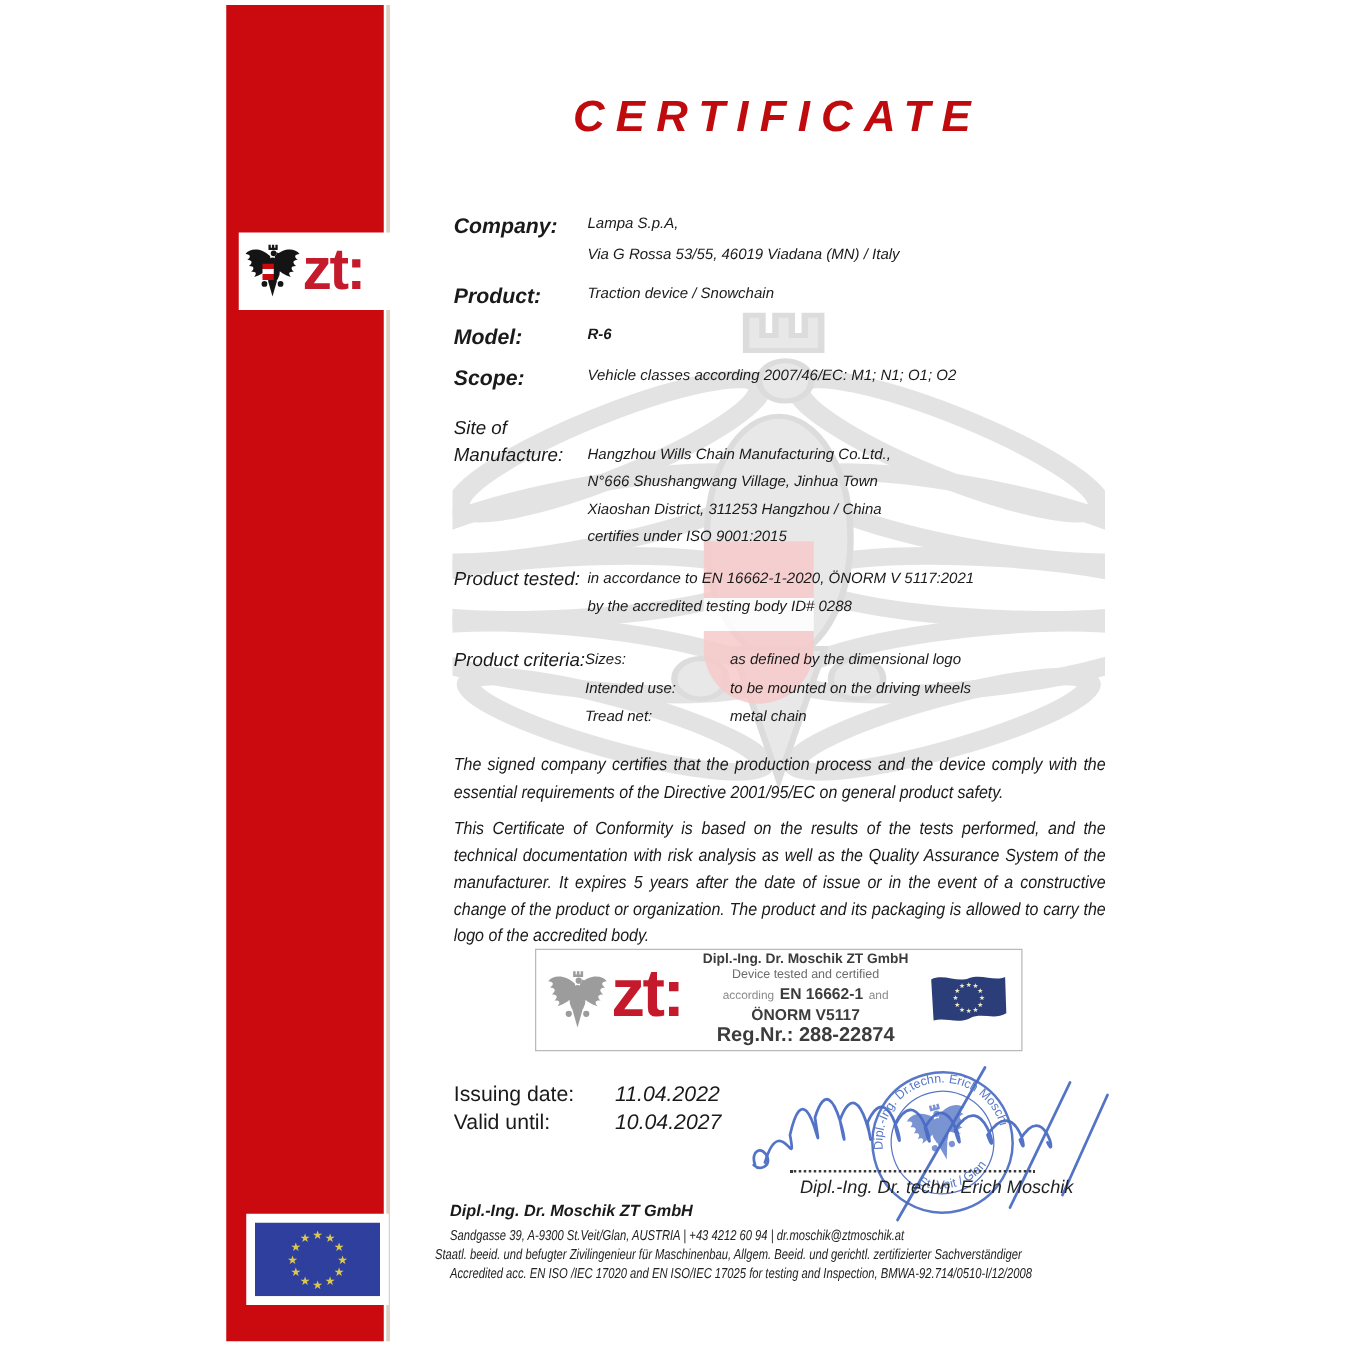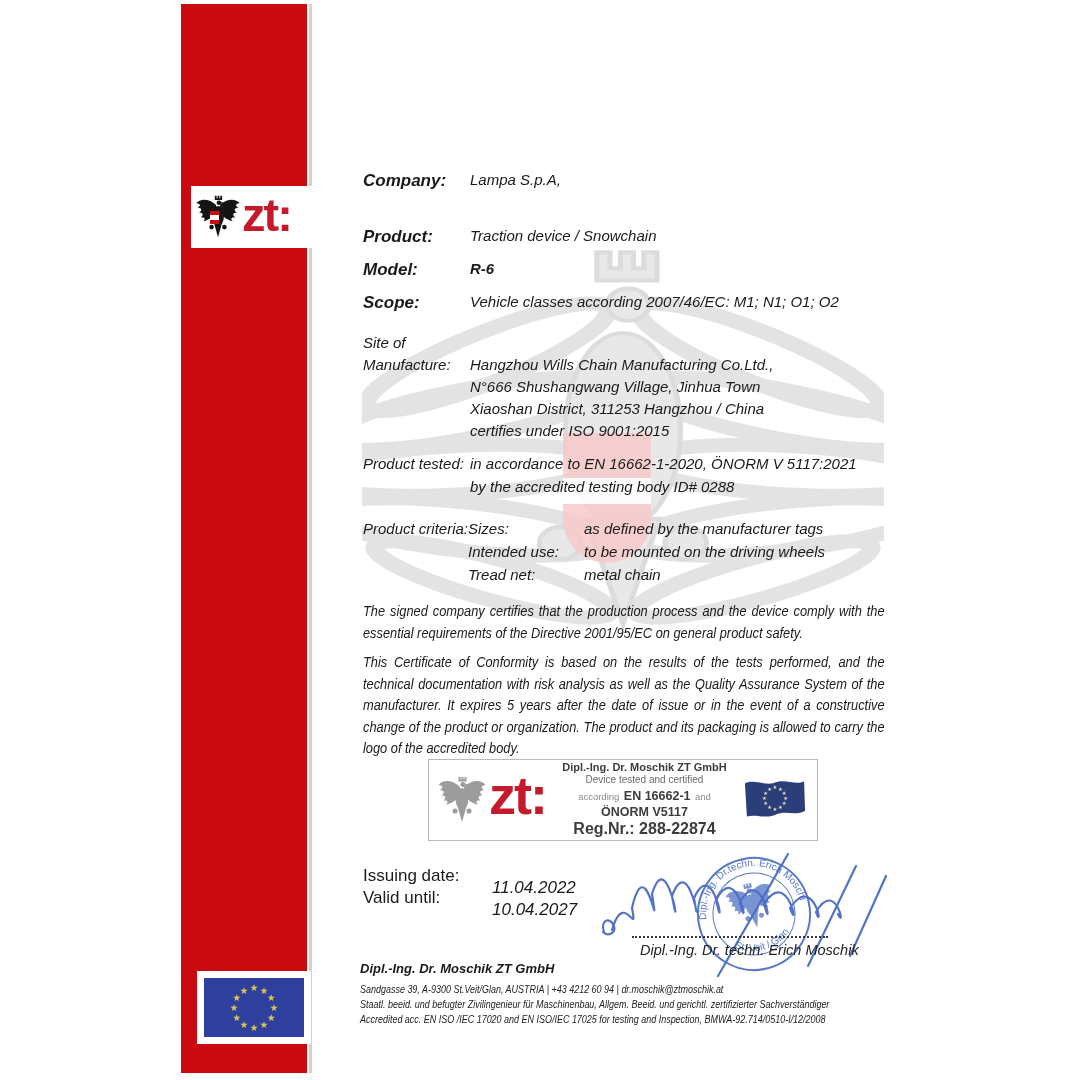--- a/index.html
+++ b/index.html
@@ -30,42 +30,42 @@
 
   
   .title{left:360px;top:74px;width:524px;text-align:center;font-size:35px;font-weight:bold;font-style:italic;
          letter-spacing:9px;color:var(--title_red);z-index:2;}
   .certno{left:360px;top:116px;width:524px;text-align:center;font-size:17px;font-style:italic;z-index:2;}
   .certno b{font-weight:bold;}
 
   
   .lblB{font-size:17px;font-weight:bold;font-style:italic;z-index:2;white-space:nowrap;}
   .lblR{font-size:15px;font-style:italic;z-index:2;white-space:nowrap;}
-  .val{font-size:15px;font-style:italic;z-index:2;white-space:nowrap;}
+  .val{font-size:12px;font-style:italic;z-index:2;white-space:nowrap;}
   .valB{font-weight:bold;}
 
   .para{left:363px;width:570px;font-size:14px;line-height:21.5px;font-style:italic;text-align:justify;
         transform:scaleX(0.915);transform-origin:left top;z-index:2;}
 
   
   .stamp-box{left:428px;top:759px;width:388px;height:80px;background:#fff;border:1px solid #b9b9b9;
              display:flex;align-items:center;z-index:2;}
   .stamp-eagle{width:50px;height:58px;margin-left:8px;flex:none;}
   .stamp-zt{font-size:54px;font-weight:bold;color:var(--zt_red);line-height:1;letter-spacing:-2px;margin:-10px 0 0 2px;flex:none;}
   .stamp-text{flex:1;text-align:center;line-height:1.18;color:#3c3c3c;margin:0 4px;}
   .st-org{font-size:11px;font-weight:bold;}
   .st-dev{font-size:10px;color:#6b6b6b;}
   .st-acc{font-size:9.5px;color:#8a8a8a;}
   .st-std{font-size:12.5px;font-weight:bold;}
   .st-reg{font-size:16px;font-weight:bold;}
   .stamp-flag{width:64px;height:48px;margin-right:10px;flex:none;}
 
   
   .date-lbl{font-size:17px;z-index:2;text-align:right;}
-  .date-val{font-size:17px;font-style:italic;z-index:2;margin-top:12px;}
+  .date-val{font-size:17px;font-style:italic;z-index:2;}
 
   
   .sig-block{left:598px;top:836px;width:306px;height:150px;z-index:2;}
   .sig-strokes{position:absolute;left:0;top:0;}
   .sig-stamp{position:absolute;left:90px;top:12px;transform:rotate(-14deg);opacity:.92;}
   .sig-line{position:absolute;left:34px;top:100px;width:196px;border-top:2px dotted #3a3a3a;}
   .sig-name{position:absolute;left:42px;top:106px;font-size:14.5px;font-style:italic;color:#222;white-space:nowrap;}
 
   
   .f-org{left:360px;top:961px;font-size:13px;font-weight:bold;font-style:italic;z-index:2;white-space:nowrap;}
@@ -121,23 +121,25 @@
       <path d="M45 4 h2.5 v4 h2 v-4 h2.5 v4 h2 v-4 h2.5 v7 h-11.5 z"></path>
       <circle cx="51" cy="17" r="4"></circle>
       <ellipse cx="50" cy="48" rx="11" ry="24"></ellipse>
       <path d="M43 70 L50 96 L57 70 Z"></path>
       <circle cx="38" cy="76" r="4"></circle>
       <circle cx="62" cy="76" r="4"></circle>
     </g>
   </svg>
   <div class="abs shield"></div>
 
+  <div class="abs title">CERTIFICATE</div>
 
   <div class="abs lblB" style="left:363px;top:171px">Company:</div>
   <div class="abs val" style="left:470px;top:171px">Lampa S.p.A,</div>
+  <div class="abs val" style="left:470px;top:196px">Via G Rossa 53/55, 46019 Viadana (MN) / Italy</div>
 
   <div class="abs lblB" style="left:363px;top:227px">Product:</div>
   <div class="abs val" style="left:470px;top:227px">Traction device / Snowchain</div>
 
   <div class="abs lblB" style="left:363px;top:260px">Model:</div>
   <div class="abs val valB" style="left:470px;top:260px">R-6</div>
 
   <div class="abs lblB" style="left:363px;top:293px">Scope:</div>
   <div class="abs val" style="left:470px;top:293px">Vehicle classes according 2007/46/EC: M1; N1; O1; O2</div>
 
@@ -147,21 +149,21 @@
   <div class="abs val" style="left:470px;top:378px">N°666 Shushangwang Village, Jinhua Town</div>
   <div class="abs val" style="left:470px;top:400px">Xiaoshan District, 311253 Hangzhou / China</div>
   <div class="abs val" style="left:470px;top:422px">certifies under ISO 9001:2015</div>
 
   <div class="abs lblR" style="left:363px;top:455px">Product tested:</div>
   <div class="abs val" style="left:470px;top:455px">in accordance to EN 16662-1-2020, ÖNORM V 5117:2021</div>
   <div class="abs val" style="left:470px;top:478px">by the accredited testing body ID# 0288</div>
 
   <div class="abs lblR" style="left:363px;top:520px">Product criteria:</div>
   <div class="abs val" style="left:468px;top:520px">Sizes:</div>
-  <div class="abs val" style="left:584px;top:520px">as defined by the manufacturer tags</div>
+  <div class="abs val" style="left:584px;top:520px">as defined by the dimensional logo</div>
   <div class="abs val" style="left:468px;top:543px">Intended use:</div>
   <div class="abs val" style="left:584px;top:543px">to be mounted on the driving wheels</div>
   <div class="abs val" style="left:468px;top:566px">Tread net:</div>
   <div class="abs val" style="left:584px;top:566px">metal chain</div>
 
   <div class="abs para" style="top:601px">The signed company certifies that the production process and the device comply with the essential requirements of the Directive 2001/95/EC on general product safety.</div>
   <div class="abs para" style="top:652px">This Certificate of Conformity is based on the results of the tests performed, and the technical documentation with risk analysis as well as the Quality Assurance System of the manufacturer. It expires 5 years after the date of issue or in the event of a constructive change of the product or organization. The product and its packaging is allowed to carry the logo of the accredited body.</div>
 
   <div class="abs stamp-box">
     <svg class="stamp-eagle" viewBox="0 0 100 100">
@@ -229,21 +231,21 @@
       </g>
     </svg>
     <div class="sig-line"></div>
     <div class="sig-name">Dipl.-Ing.  Dr. techn. Erich Moschik</div>
   </div>
 
   <div class="abs f-org">Dipl.-Ing. Dr. Moschik ZT GmbH</div>
   <div class="abs" style="left:360px;top:979px">
     <span class="f-line">Sandgasse 39, A-9300 St.Veit/Glan, AUSTRIA | +43 4212 60 94 | dr.moschik@ztmoschik.at</span>
   </div>
-  <div class="abs" style="left:360px;top:994px">
+  <div class="abs" style="left:348px;top:994px">
     <span class="f-line">Staatl. beeid. und befugter Zivilingenieur für Maschinenbau, Allgem. Beeid. und gerichtl. zertifizierter Sachverständiger</span>
   </div>
   <div class="abs" style="left:360px;top:1009px">
     <span class="f-line">Accredited acc. EN ISO /IEC 17020 and EN ISO/IEC 17025 for testing and Inspection, BMWA-92.714/0510-I/12/2008</span>
   </div>
 
   <div class="abs eu-box">
     <svg width="100" height="59" viewBox="0 0 100 59">
       <rect width="100" height="59" style="fill:var(--eu_blue)"></rect>
       <g>

